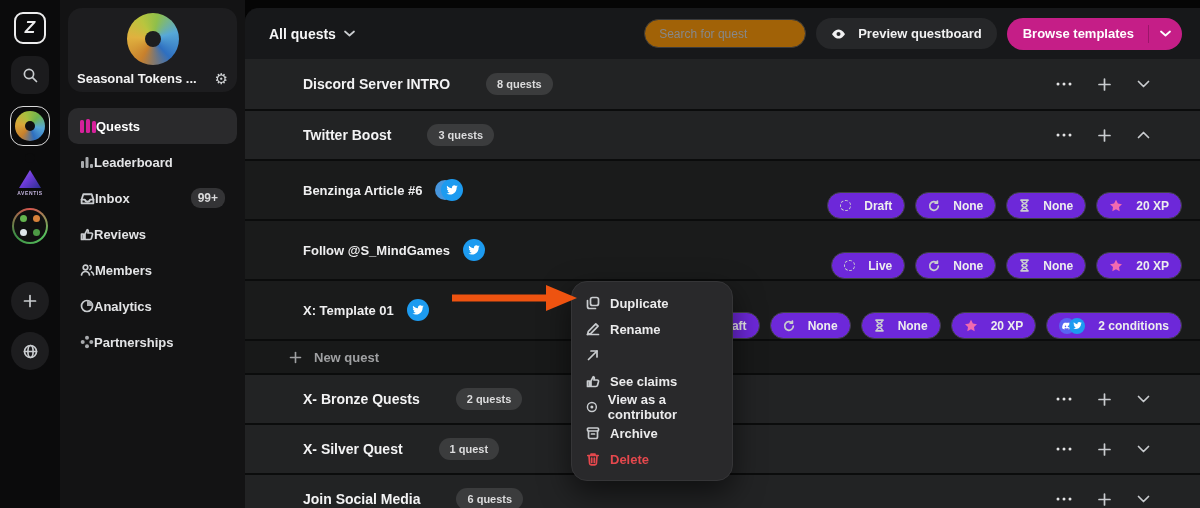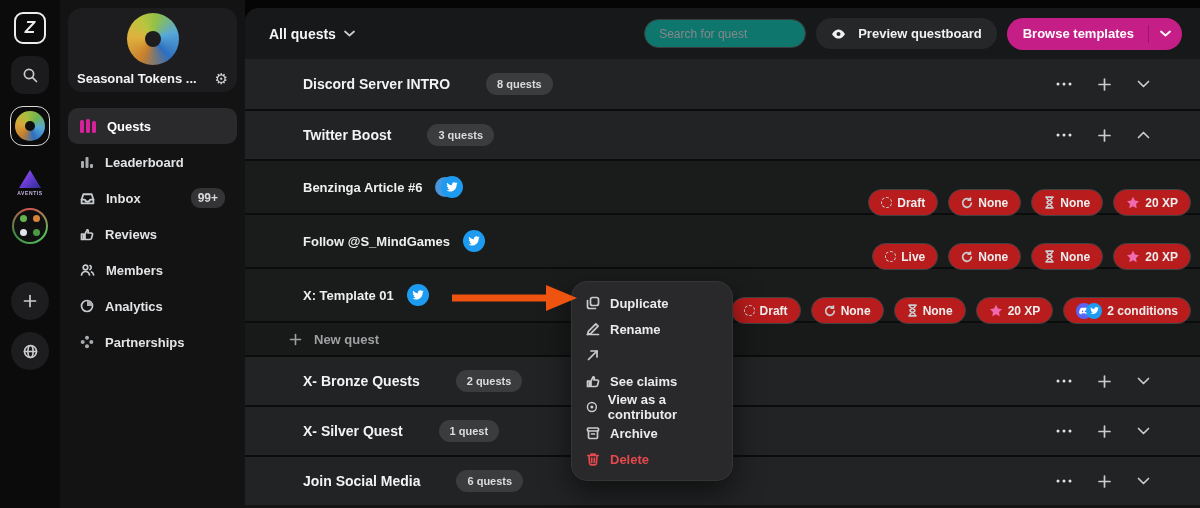--- a/index.html
+++ b/index.html
@@ -44,73 +44,73 @@
   .sidebar { position: absolute; left: 60px; top: 0; width: 185px; height: 508px; background: #131314; padding: 8px; }
   .ws-card { background: #1d1d1f; border-radius: 14px; height: 84px; padding: 5px 9px 8px; position: relative; text-align: center; }
   .ws-logo { width: 52px; height: 52px; margin: 0 auto; border-radius: 50%; position: relative;
     background: conic-gradient(from 210deg, #c8802c 0%, #e0b13f 18%, #b9c53e 33%, #8fbf4a 45%, #57a8d8 62%, #2e6fc0 80%, #c8802c 100%); }
   .ws-logo::after { content: ""; position: absolute; left: 50%; top: 50%; width: 16px; height: 16px;
     transform: translate(-50%,-50%); border-radius: 50%; background: #1d1d1f; }
   .ws-name-row { display: flex; align-items: center; justify-content: space-between; margin-top: 6px; }
   .ws-name { color: #f2f2f3; font-size: 13px; font-weight: 700; white-space: nowrap; overflow: hidden; max-width: 138px; }
   .gear { font-size: 15px; color: #cfd1d3; cursor: pointer; line-height: 1; }
   .nav { margin-top: 16px; display: flex; flex-direction: column; gap: 0; }
-  .nav-item { display: flex; align-items: center; gap: 11px; height: 36px; padding: 0 12px;
+  .nav-item { display: flex; align-items: center; height: 36px; padding: 0 12px;
     border-radius: 10px; cursor: pointer; color: #e3e4e6; font-size: 13px; font-weight: 600; }
   .nav-item.active { background: #2a2a2c; color: #ffffff; font-weight: 700; }
   .nav-item .grow { flex: 1; }
   .nav-badge { background: #343436; color: #d9d9da; font-size: 12px; font-weight: 700;
     border-radius: 9px; padding: 3px 7px; }
   .q-icon { display: flex; gap: 2px; align-items: flex-end; height: 14px; }
   .q-icon i { width: 4px; border-radius: 1.5px; background: #d6219b; display: block; }
   .q-icon .b1 { height: 13px; } .q-icon .b2 { height: 14px; } .q-icon .b3 { height: 12px; }
 
   
   .main { position: absolute; left: 245px; top: 0; width: 955px; height: 508px; background: #050505; }
   .panel { position: relative; margin-top: 8px; width: 955px; height: 500px; background: #141415;
     border-top-left-radius: 14px; overflow: hidden; }
   .topbar { height: 51px; display: flex; align-items: center; padding: 0 18px 0 24px; background: #17181a; }
   .filter { display: flex; align-items: center; gap: 8px; color: #f5f5f6; font-size: 14px; font-weight: 700; cursor: pointer; }
   .topbar-right { margin-left: auto; display: flex; align-items: center; gap: 10px; }
   .search-box { width: 162px; height: 29px; border-radius: 15px; border: 1px solid #3a3b3d;
-    background: #0f766e; color: #e8e8e8; font-size: 12px; padding: 0 14px; outline: none;
+    background: #a16207; color: #e8e8e8; font-size: 12px; padding: 0 14px; outline: none;
     font-family: "Liberation Sans", sans-serif; }
   .search-box::placeholder { color: #86888b; }
   .btn-dark { height: 31px; border-radius: 16px; background: #262729; border: none; color: #f1f1f2;
     font-size: 13px; font-weight: 700; display: flex; align-items: center; gap: 12px; padding: 0 15px;
     cursor: pointer; font-family: "Liberation Sans", sans-serif; }
   .btn-pink { height: 32px; border-radius: 17px; background: #c51e87; display: flex; align-items: center;
     cursor: pointer; overflow: hidden; }
   .btn-pink .lbl { color: #ffffff; font-size: 13px; font-weight: 700; padding: 0 14px 0 16px; }
   .btn-pink .div { width: 1px; height: 18px; background: #9c156a; }
   .btn-pink .chev { padding: 0 11px; display: flex; align-items: center; }
 
   
   .rows { position: relative; }
   .row { display: flex; align-items: center; padding-left: 58px; }
   .row + .row { border-top: 2px solid #0b0c0c; }
   .row.group { height: 50px; background: #222324; padding-right: 50px; }
-  .row.quest { height: 54px; background: #1a1b1b; padding-right: 9px; }
+  .row.quest { height: 60px; background: #1a1b1b; padding-right: 18px; }
   .row.newq  { height: 34px; background: #181919; padding-left: 44px; color: #9fa0a2;
     font-size: 13px; font-weight: 600; gap: 12px; cursor: pointer; }
   .g-title { color: #f3f3f4; font-size: 14px; font-weight: 700; }
   .q-title { color: #efeff0; font-size: 13px; font-weight: 700; }
   .count { margin-left: 36px; background: #3b3c3d; color: #dcdcdd; font-size: 11px; font-weight: 700;
     border-radius: 11px; padding: 5px 11px; }
   .g-controls { margin-left: auto; display: flex; align-items: center; gap: 25px; }
   .g-controls .ctl { background: none; border: none; cursor: pointer; display: flex; align-items: center; padding: 0; }
   .social { margin-left: 13px; display: flex; align-items: center; }
   .tw-circle { width: 22px; height: 22px; border-radius: 50%; background: #1d9bf0;
     display: flex; align-items: center; justify-content: center; }
   .back-circle { width: 20px; height: 20px; border-radius: 50%; background: #4796dd; color: #fff;
     font-size: 9px; font-weight: 700; display: flex; align-items: center; justify-content: center;
     margin-right: -14px; }
   .pills { margin-left: auto; display: flex; align-items: center; gap: 10px; }
-  .pill { height: 27px; border-radius: 14px; border: 1px solid #414244; background: #b91c1c;
-    display: flex; align-items: center; gap: 5px; padding: 0 12px; color: #ededee; font-size: 12px;
+  .pill { height: 27px; border-radius: 14px; border: 1px solid #414244; background: #6d28d9;
+    display: flex; align-items: center; gap: 13px; padding: 0 12px; color: #ededee; font-size: 12px;
     font-weight: 700; cursor: pointer; margin-top: 31px; }
   .spinner { width: 11px; height: 11px; border-radius: 50%; border: 1.5px dashed #c9cccf; }
   .cond-icons { display: flex; align-items: center; }
   .mini { width: 16px; height: 16px; border-radius: 50%; display: flex; align-items: center; justify-content: center; }
   .mini.discord { background: #5865f2; }
   .mini.twitter { background: #1d9bf0; margin-left: -6px; }
 
   
   .ctx-menu { position: absolute; left: 326px; top: 273px; width: 162px; background: #29292b;
     border: 1px solid #353537; border-radius: 16px; padding: 8px 0; z-index: 20;

